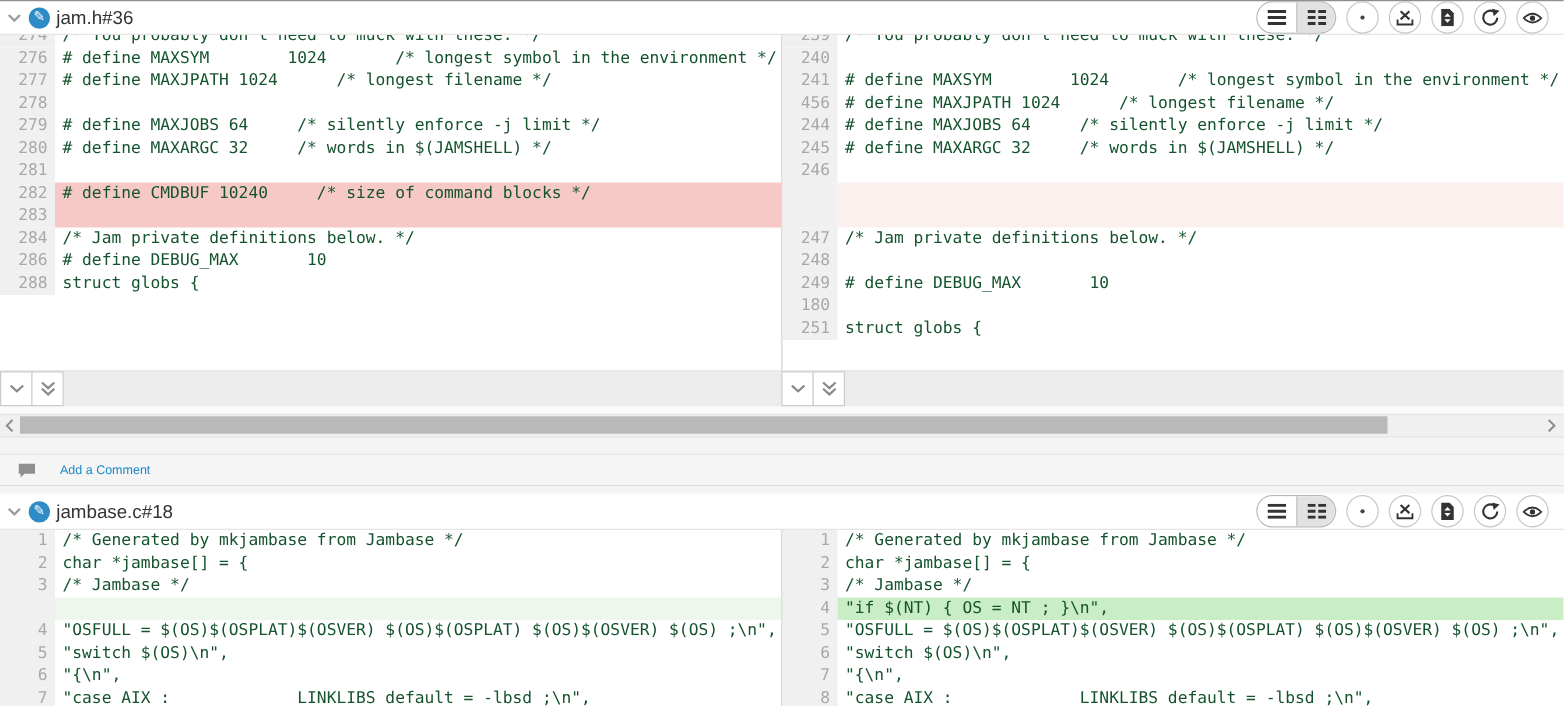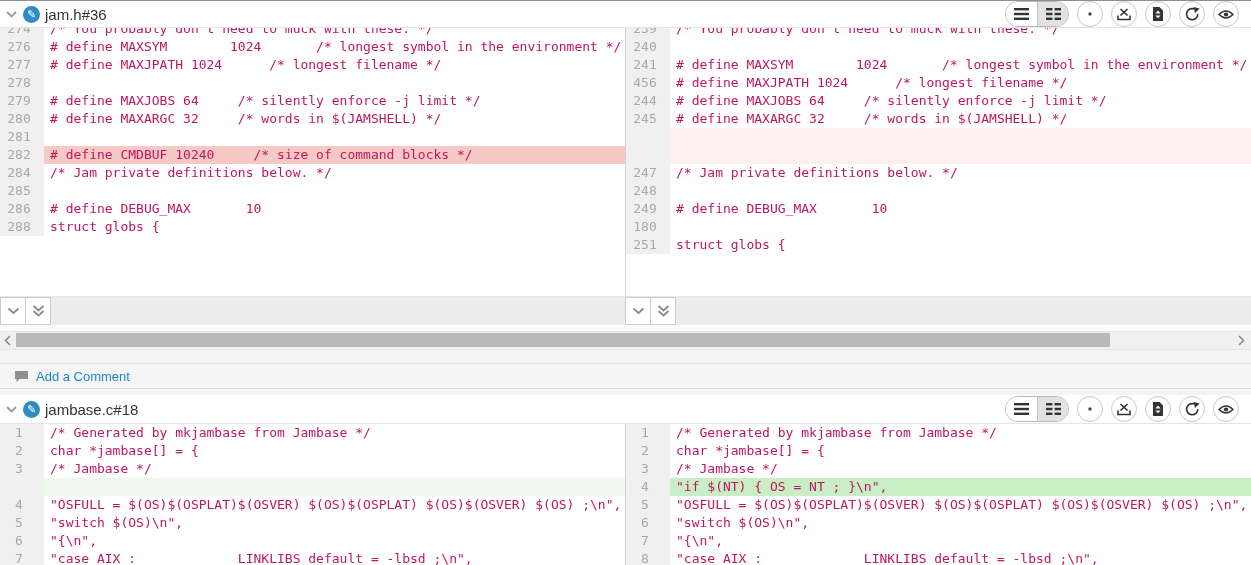--- a/index.html
+++ b/index.html
@@ -29,22 +29,22 @@
   
   .diff-body{display:flex;overflow:hidden;background:#fff}
   #body-0{height:268px}
   #body-1{height:144px}
   .pane{width:625px;flex:none;overflow:hidden}
   .pane.right{width:auto;flex:1;border-left:1px solid #d2d2d2}
   .drow{display:flex;height:18px;font-family:"DejaVu Sans Mono",monospace;
     font-size:13px;line-height:18px;white-space:pre}
   .drow.clipped{height:10px;overflow:hidden}
   .drow.clipped>span{margin-top:-8px}
-  .gut{width:38px;flex:none;text-align:center;padding-right:6px;background:#f0f0f0;color:#a8a8a8}
-  .src{flex:1;padding-left:6px;color:#be185d;overflow:hidden}
+  .gut{width:38px;flex:none;text-align:right;padding-right:6px;background:#f0f0f0;color:#a8a8a8}
+  .src{flex:1;padding-left:6px;color:#14532d;overflow:hidden}
   .del    .src{background:#f7c9c6}
   .ph-del .src{background:#fcf0ee}
   .add    .src{background:#c9edc4}
   .ph-add .src{background:#eef7eb}
   
   .pfoot{height:28px;background:#ececec;position:relative;border-top:1px solid #e7e7e7}
   .fgroup{position:absolute;top:0;display:flex}
   .fgroup.leftg{left:0}
   .fgroup.rightg{left:625px}
   .fbtn{width:26px;height:28px;background:#fff;border:1px solid #ccc;display:flex;
@@ -54,21 +54,21 @@
   .gap-a{height:6px;background:#fbfbfb}
   .hscroll{height:17px;background:#f0f0f0;position:relative;border-top:1px solid #e4e4e4;
     border-bottom:1px solid #e4e4e4;box-sizing:content-box}
   .hthumb{position:absolute;left:16px;top:1px;width:1094px;height:14px;background:#b9b9b9}
   .harrow{position:absolute;top:0;height:16px;display:flex;align-items:center;cursor:pointer}
   .harrow.l{left:4px}.harrow.r{right:6px}
   .gap-b{height:13px;background:#f4f4f4}
   .comment-bar{height:26px;box-sizing:border-box;background:#f5f5f5;
     border-top:1px solid #e6e6e6;border-bottom:1px solid #dcdcdc;
     display:flex;align-items:center;padding-left:14px}
-  .comment-link{color:#1b87c8;font-size:13px;text-decoration:none;margin-left:7px}
+  .comment-link{color:#1b87c8;font-size:10px;text-decoration:none;margin-left:19px}
   .gap-c{height:6px;background:#f4f4f4}
   .icn{display:inline-flex;align-items:center;justify-content:center;line-height:0}
 </style>
 </head>
 <body>
 
 <section class="panel">
   <div class="phead first">
     <button class="collapse-btn">
       <span class="icn">
@@ -155,32 +155,33 @@
   <div class="diff-body" id="body-0">
     <div class="pane left" id="pane-0-l">
         <div class="drow code clipped"><span class="gut">274</span><span class="src">/* You probably don't need to muck with these. */</span></div>
         <div class="drow code"><span class="gut">276</span><span class="src"># define MAXSYM        1024       /* longest symbol in the environment */</span></div>
         <div class="drow code"><span class="gut">277</span><span class="src"># define MAXJPATH 1024      /* longest filename */</span></div>
         <div class="drow code"><span class="gut">278</span><span class="src"></span></div>
         <div class="drow code"><span class="gut">279</span><span class="src"># define MAXJOBS 64     /* silently enforce -j limit */</span></div>
         <div class="drow code"><span class="gut">280</span><span class="src"># define MAXARGC 32     /* words in $(JAMSHELL) */</span></div>
         <div class="drow code"><span class="gut">281</span><span class="src"></span></div>
         <div class="drow del"><span class="gut">282</span><span class="src"># define CMDBUF 10240     /* size of command blocks */</span></div>
+        <div class="drow del"><span class="gut">283</span><span class="src"></span></div>
         <div class="drow code"><span class="gut">284</span><span class="src">/* Jam private definitions below. */</span></div>
-        <div class="drow code"><span class="gut">285</span><span class="src"></span></div>
         <div class="drow code"><span class="gut">286</span><span class="src"># define DEBUG_MAX       10</span></div>
         <div class="drow code"><span class="gut">288</span><span class="src">struct globs {</span></div>
       </div>
     <div class="pane right" id="pane-0-r">
         <div class="drow code clipped"><span class="gut">239</span><span class="src">/* You probably don't need to muck with these. */</span></div>
         <div class="drow code"><span class="gut">240</span><span class="src"></span></div>
         <div class="drow code"><span class="gut">241</span><span class="src"># define MAXSYM        1024       /* longest symbol in the environment */</span></div>
         <div class="drow code"><span class="gut">456</span><span class="src"># define MAXJPATH 1024      /* longest filename */</span></div>
         <div class="drow code"><span class="gut">244</span><span class="src"># define MAXJOBS 64     /* silently enforce -j limit */</span></div>
         <div class="drow code"><span class="gut">245</span><span class="src"># define MAXARGC 32     /* words in $(JAMSHELL) */</span></div>
+        <div class="drow code"><span class="gut">246</span><span class="src"></span></div>
         <div class="drow ph-del"><span class="gut"></span><span class="src"></span></div>
         <div class="drow ph-del"><span class="gut"></span><span class="src"></span></div>
         <div class="drow code"><span class="gut">247</span><span class="src">/* Jam private definitions below. */</span></div>
         <div class="drow code"><span class="gut">248</span><span class="src"></span></div>
         <div class="drow code"><span class="gut">249</span><span class="src"># define DEBUG_MAX       10</span></div>
         <div class="drow code"><span class="gut">180</span><span class="src"></span></div>
         <div class="drow code"><span class="gut">251</span><span class="src">struct globs {</span></div>
       </div>
   </div>
   <div class="pfoot">

